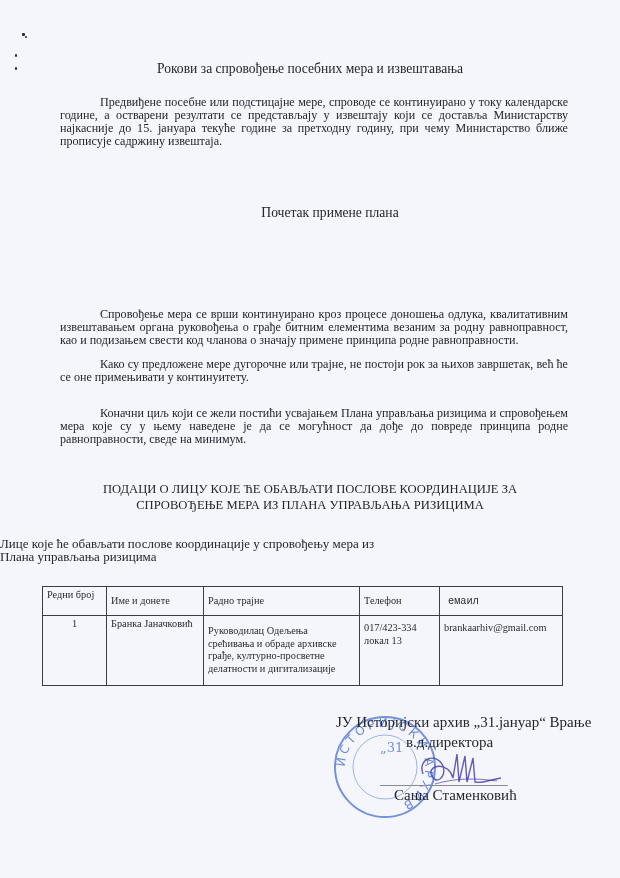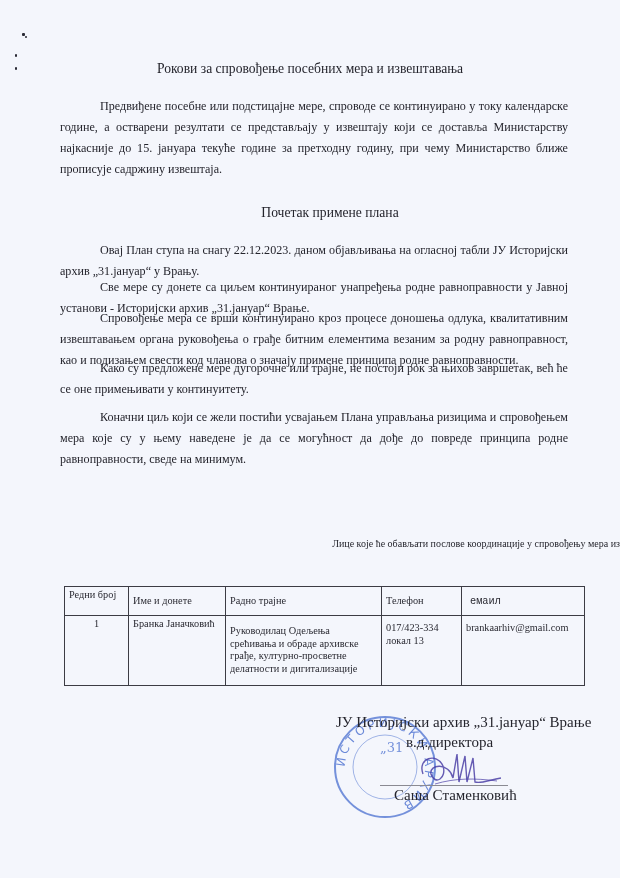--- a/index.html
+++ b/index.html
@@ -8,27 +8,27 @@
     background: #f4f6fc;
     font-family: "Liberation Serif", "DejaVu Serif", serif;
     color: #1d1d26;
     position: relative;
   }
   .page { position: absolute; left: 0; top: 0; width: 620px; height: 878px; }
   .speck { position: absolute; background: #2a2a35; border-radius: 1px; }
   .h { position: absolute; left: 0; width: 620px; text-align: center; font-size: 13.6px; color: #24242c; }
   .para {
     position: absolute; left: 60px; width: 508px;
-    font-size: 12.1px; line-height: 21px; text-align: justify;
+    font-size: 12.1px; line-height: 13px; text-align: justify;
     text-indent: 40px; color: #25252d;
   }
   .caps { position: absolute; left: 0; width: 620px; text-align: center; font-size: 12.6px; line-height: 16px; color: #25252d; }
-  .sub { position: absolute; left: 0; width: 620px; text-align: right; font-size: 10px; line-height: 13.2px; color: #25252d; }
+  .sub { position: absolute; left: 0; width: 620px; text-align: left; font-size: 13px; line-height: 13.2px; color: #25252d; }
   table.person {
-    position: absolute; left: 64px; top: 586px; width: 520px;
+    position: absolute; left: 42px; top: 586px; width: 520px;
     border-collapse: collapse; font-size: 10.3px; line-height: 12.6px; color: #2a2a32;
     table-layout: fixed;
   }
   table.person td, table.person th {
     border: 1.1px solid #3c3c44; vertical-align: top; text-align: left; font-weight: normal;
     padding: 2px 4px;
   }
   table.person th { height: 24px; vertical-align: middle; }
   table.person td { height: 58px; }
   .center { text-align: center !important; }
@@ -46,28 +46,29 @@
   <div class="speck" style="left:25px;top:36px;width:2px;height:2px;"></div>
   <div class="speck" style="left:15px;top:54px;width:2px;height:3px;"></div>
   <div class="speck" style="left:15px;top:67px;width:2px;height:3px;"></div>
 
   <div class="h" style="top:61px;">Рокови за спровођење посебних мера и извештавања</div>
 
   <div class="para" style="top:96px;">Предвиђене посебне или подстицајне мере, спроводе се континуирано у току календарске године, а остварени резултати се представљају у извештају који се доставља Министарству најкасније до 15. јануара текуће године за претходну годину, при чему Министарство ближе прописује садржину извештаја.</div>
 
   <div class="h" style="top:205px;padding-left:20px;">Почетак примене плана</div>
 
-  <div class="para" style="top:240px;">Овај План ступа на снагу 22.12.2023. даном објављивања на огласној табли ЈУ Историјски архив „31.јануар“ у Врању.</div>
-  <div class="para" style="top:277px;">Све мере су донете са циљем континуираног унапређења родне равноправности у Јавној установи - Историјски архив „31.јануар“ Врање.</div>
   <div class="para" style="top:308px;">Спровођење мера се врши континуирано кроз процесе доношења одлука, квалитативним извештавањем органа руковођења о грађе битним елементима везаним за родну равноправност, као и подизањем свести код чланова о значају примене принципа родне равноправности.</div>
   <div class="para" style="top:358px;">Како су предложене мере дугорочне или трајне, не постоји рок за њихов завршетак, већ ће се оне примењивати у континуитету.</div>
   <div class="para" style="top:407px;">Коначни циљ који се жели постићи усвајањем Плана управљања ризицима и спровођењем мера које су у њему наведене је да се могућност да дође до повреде принципа родне равноправности, сведе на минимум.</div>
 
+  <div class="caps" style="top:481px;">ПОДАЦИ О ЛИЦУ КОЈЕ ЋЕ ОБАВЉАТИ ПОСЛОВЕ КООРДИНАЦИЈЕ ЗА</div>
+  <div class="caps" style="top:497px;">СПРОВОЂЕЊЕ МЕРА ИЗ ПЛАНА УПРАВЉАЊА РИЗИЦИМА</div>
 
   <div class="sub" style="top:537px;">Лице које ће обављати послове координације у спровођењу мера из</div>
+  <div class="sub" style="top:550px;">Плана управљања ризицима</div>
 
   <table class="person">
     <colgroup>
       <col style="width:64px">
         <col style="width:97px">
         <col style="width:156px">
         <col style="width:80px">
         <col style="width:123px">
     </colgroup>
     <thead>

